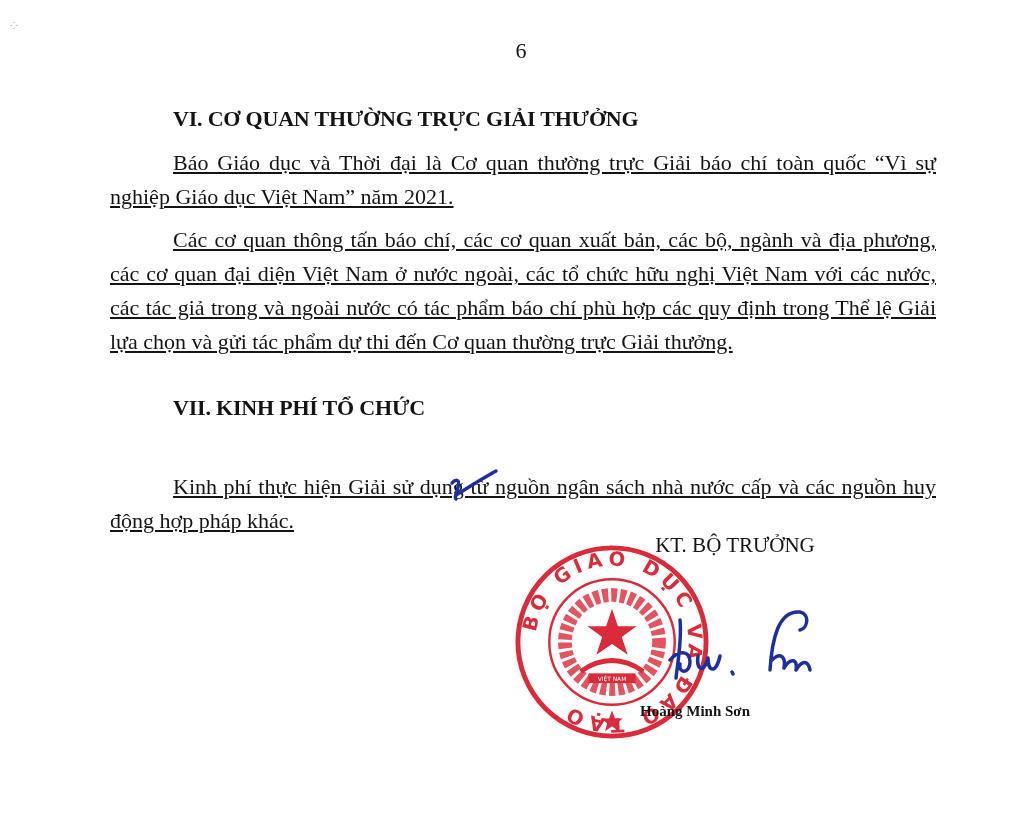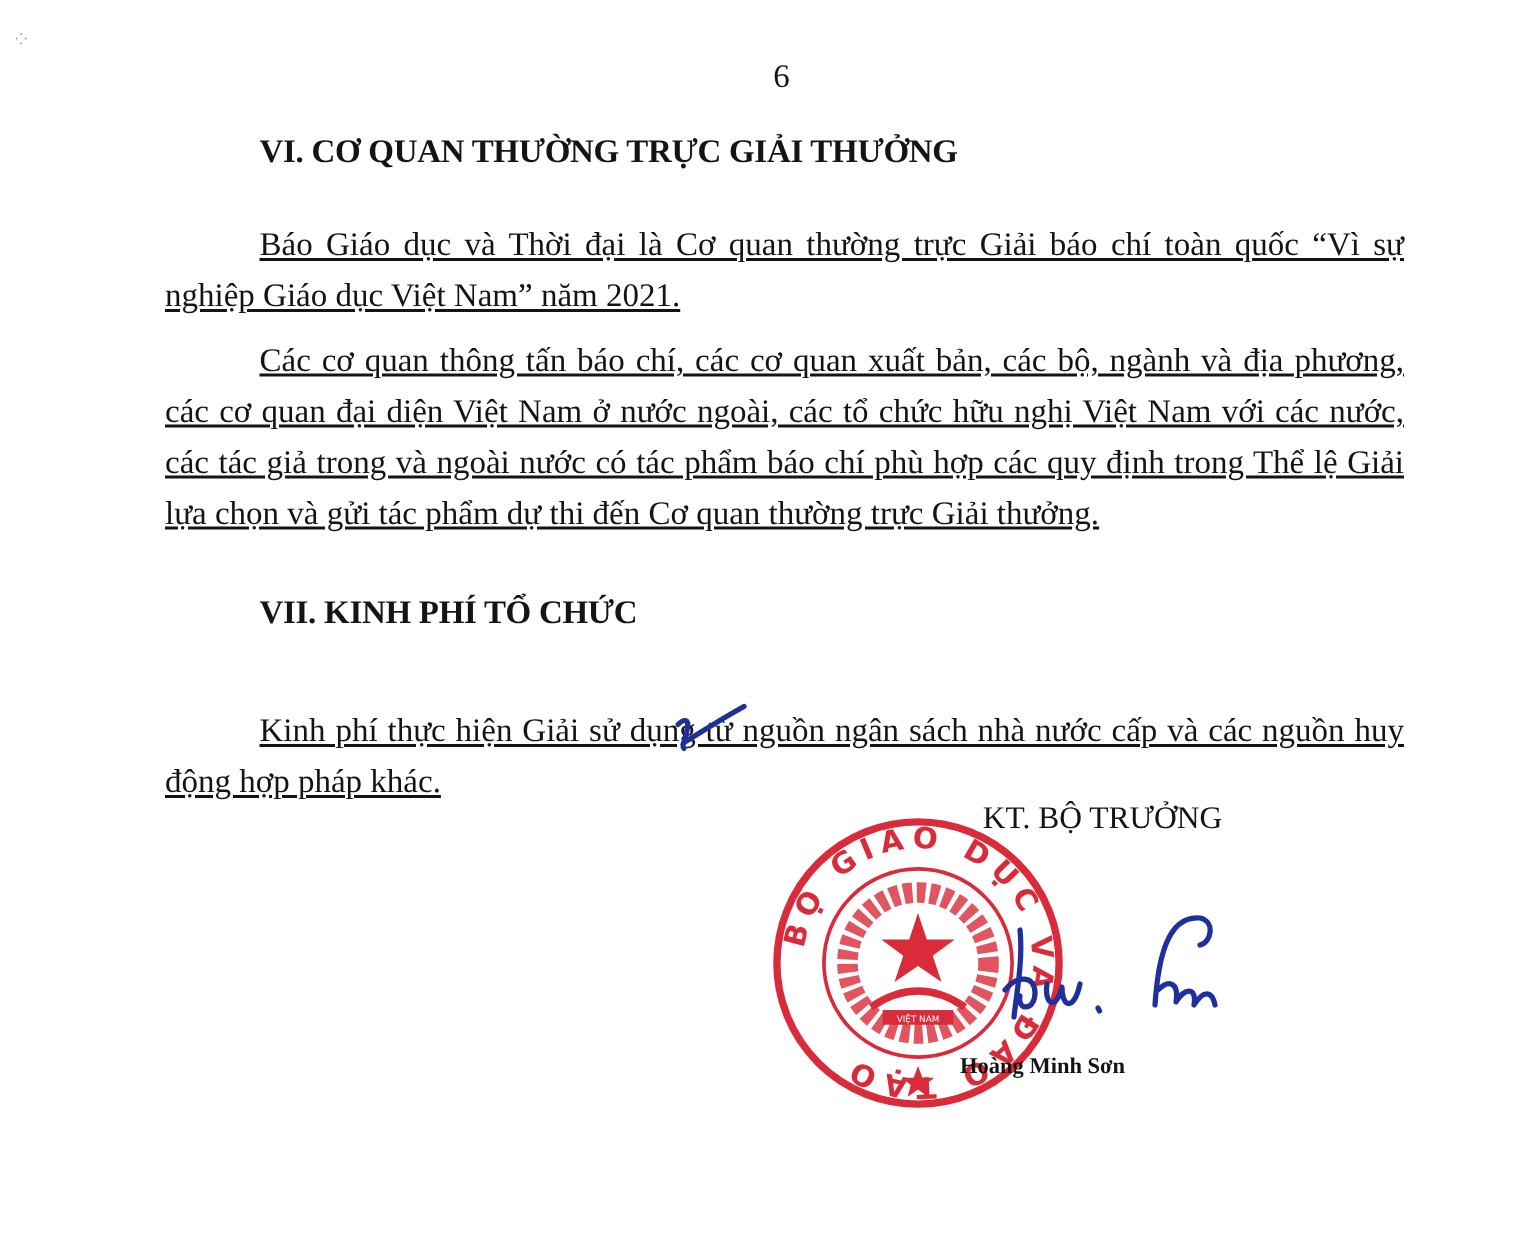--- a/index.html
+++ b/index.html
@@ -30,21 +30,21 @@
   .signature { position: absolute; left: 660px; top: 600px; width: 180px; height: 90px; }
   .check-mark { position: absolute; left: 442px; top: 465px; width: 60px; height: 40px; }
 </style>
 </head>
 <body>
 
 <div class="scan-speck" style="left:10px;top:18px;">⁘</div>
 
 <div class="page-number">6</div>
 
-<div class="heading" style="top:88px;">VI. CƠ QUAN THƯỜNG TRỰC GIẢI THƯỞNG</div>
+<div class="heading" style="top:106px;">VI. CƠ QUAN THƯỜNG TRỰC GIẢI THƯỞNG</div>
 
 <p class="para" style="top:146px;">Báo Giáo dục và Thời đại là Cơ quan thường trực Giải báo chí toàn quốc “Vì sự nghiệp Giáo dục Việt Nam” năm 2021.</p>
 
 <p class="para" style="top:223px;">Các cơ quan thông tấn báo chí, các cơ quan xuất bản, các bộ, ngành và địa phương, các cơ quan đại diện Việt Nam ở nước ngoài, các tổ chức hữu nghị Việt Nam với các nước, các tác giả trong và ngoài nước có tác phẩm báo chí phù hợp các quy định trong Thể lệ Giải lựa chọn và gửi tác phẩm dự thi đến Cơ quan thường trực Giải thưởng.</p>
 
 <div class="heading" style="top:395px;">VII. KINH PHÍ TỔ CHỨC</div>
 
 <p class="para" style="top:437px;margin-top:33px;">Kinh phí thực hiện Giải sử dụng từ nguồn ngân sách nhà nước cấp và các nguồn huy động hợp pháp khác.</p>
 
 <svg class="check-mark" viewBox="0 0 60 40">

